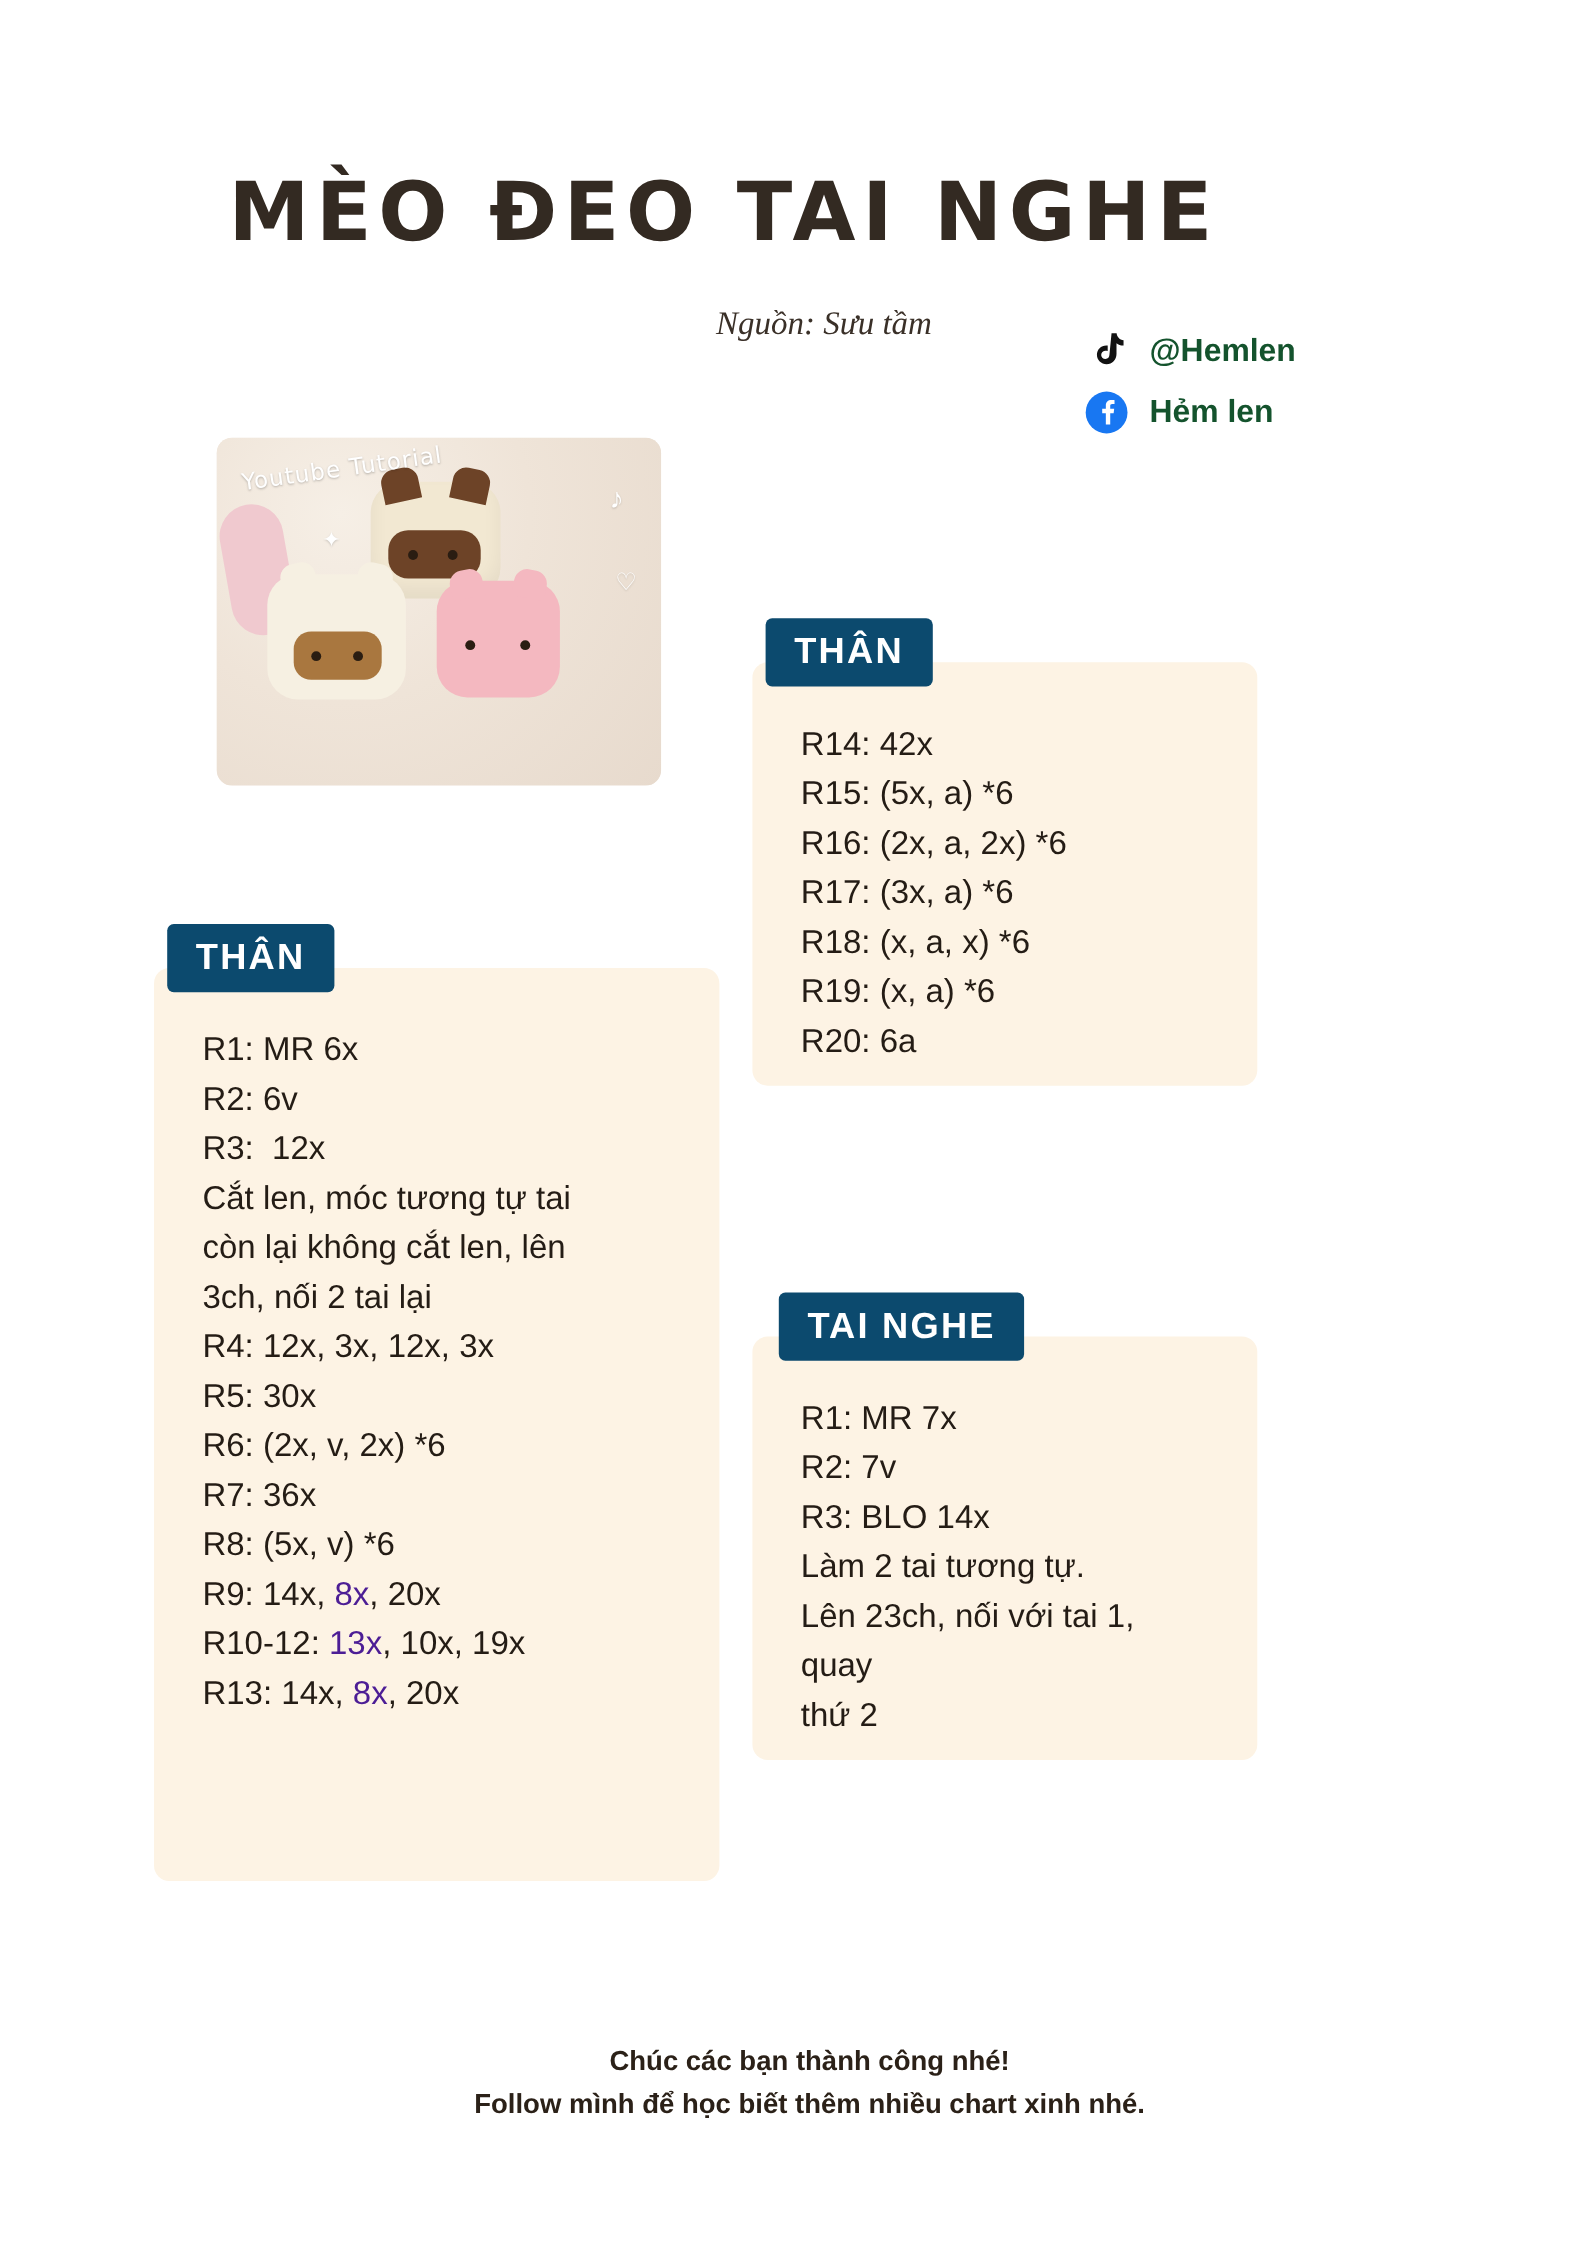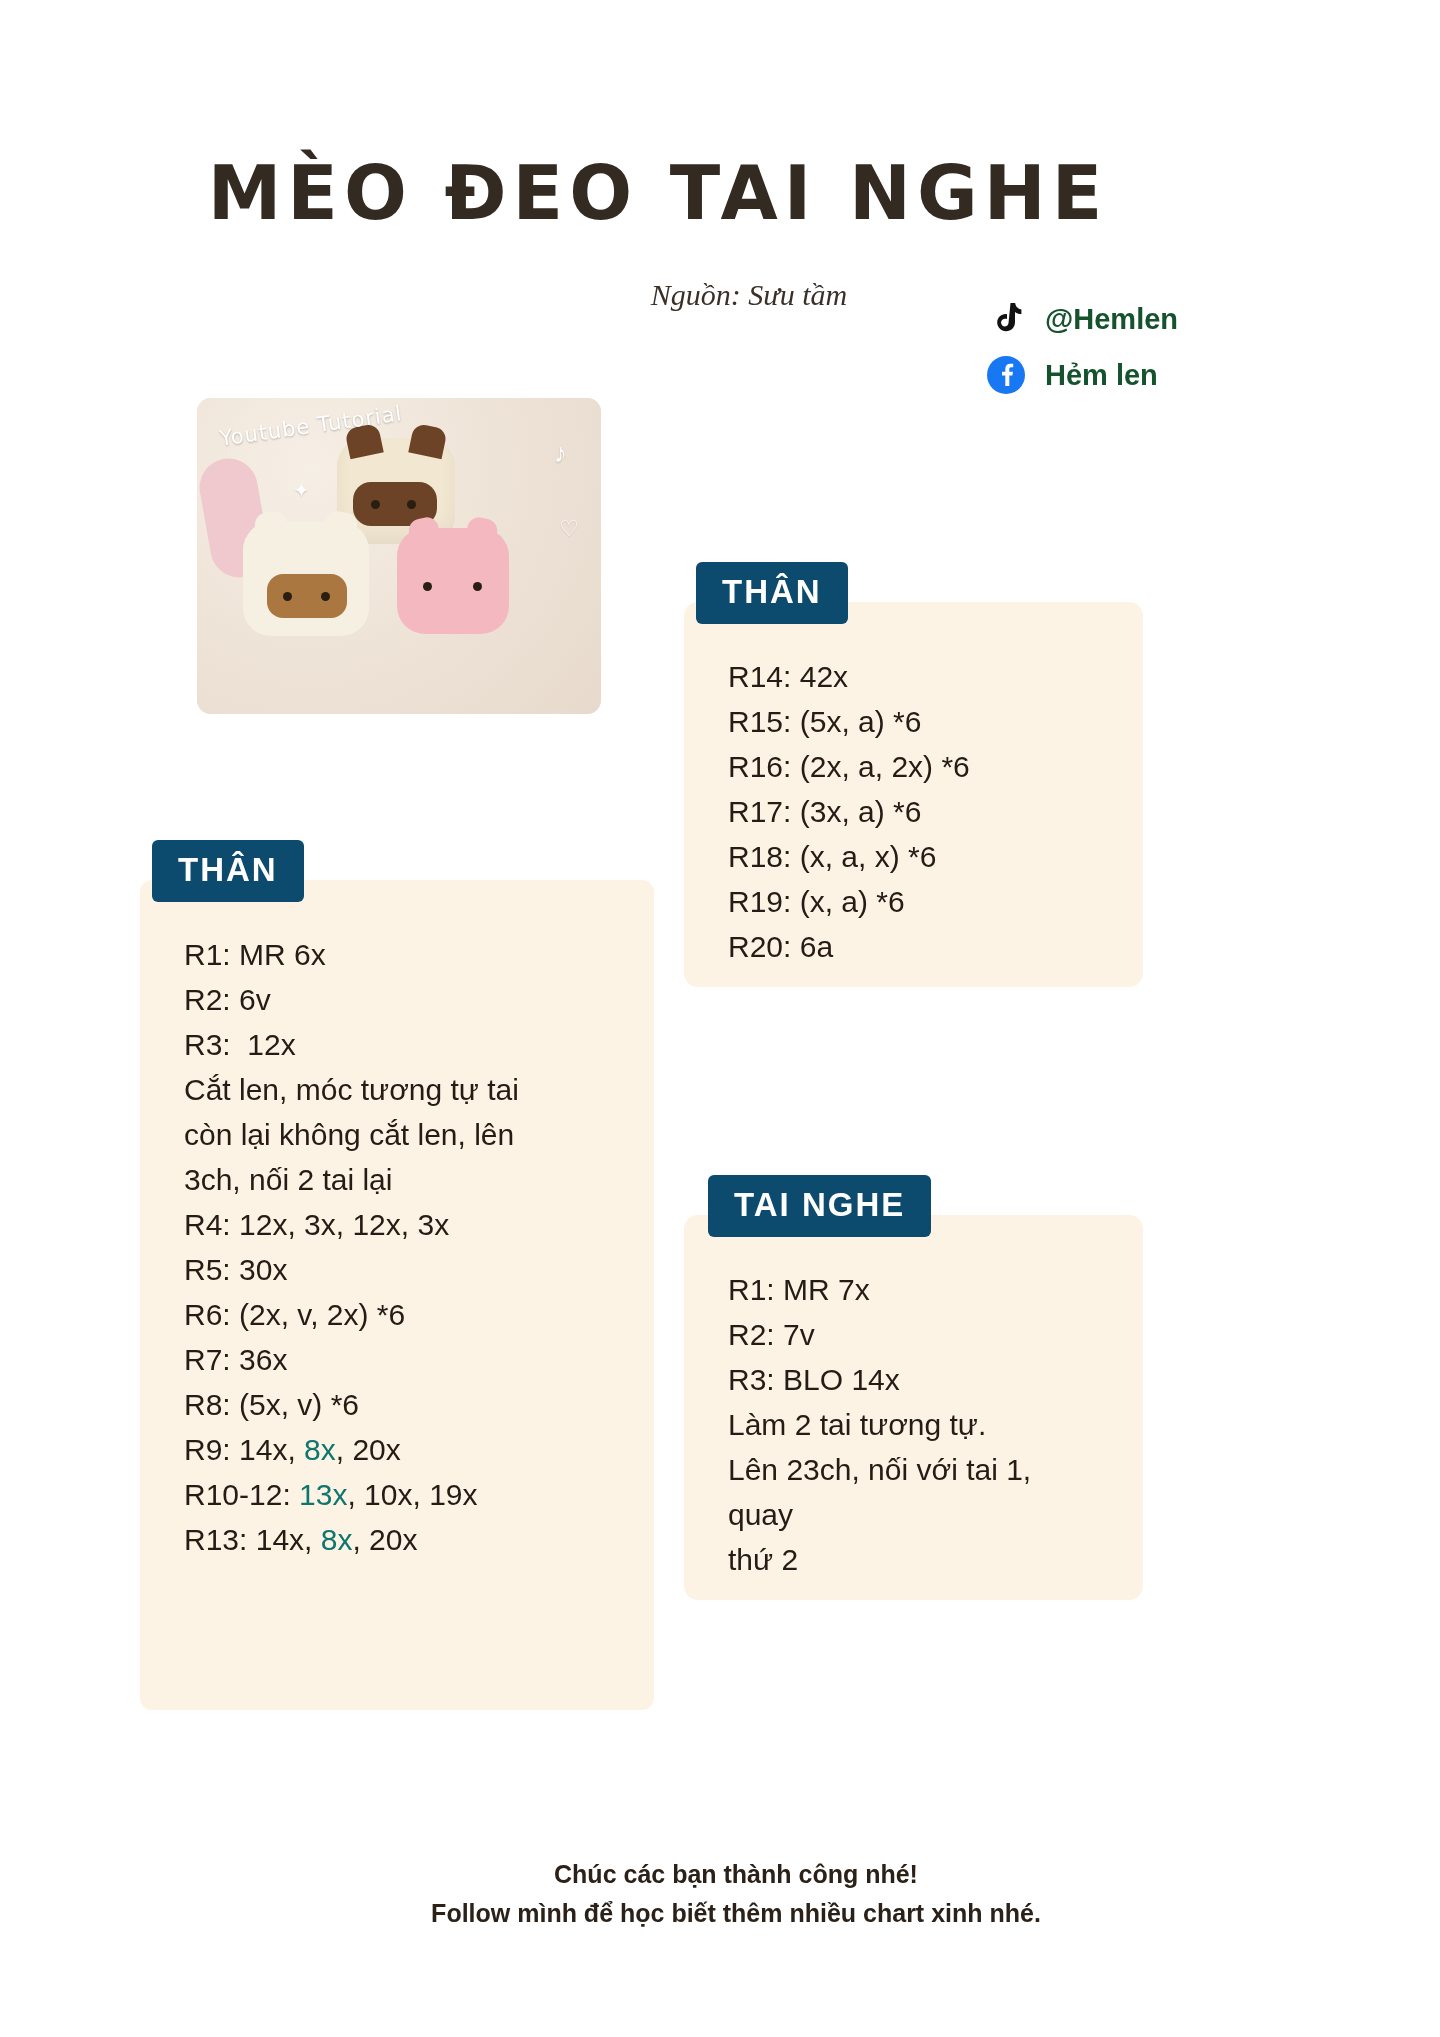--- a/index.html
+++ b/index.html
@@ -197,26 +197,26 @@
     padding: 52px 40px 18px 44px;
     position: relative;
     z-index: 1;
   }
   .line {
     font-size: 30px;
     line-height: 1.50;
     color: #241c15;
     white-space: pre-wrap;
   }
-  .hl { color: #0f766e; }
+  .hl { color: #4c1d95; }
 
   
   #section-than-1 { top: 840px; left: 140px; width: 530px; }
   #section-than-1 .section-badge { margin-left: 12px; }
-  #section-than-1 .section-body { width: 430px; min-height: 760px; border-radius: 12px; }
+  #section-than-1 .section-body { width: 430px; min-height: 760px; }
 
   #section-than-2 { top: 562px; left: 684px; width: 460px; }
   #section-than-2 .section-badge { margin-left: 12px; }
   #section-than-2 .section-body { width: 375px; }
 
   #section-tai-nghe { top: 1175px; left: 684px; width: 460px; }
   #section-tai-nghe .section-badge { margin-left: 24px; }
   #section-tai-nghe .section-body { width: 375px; }
 
   

